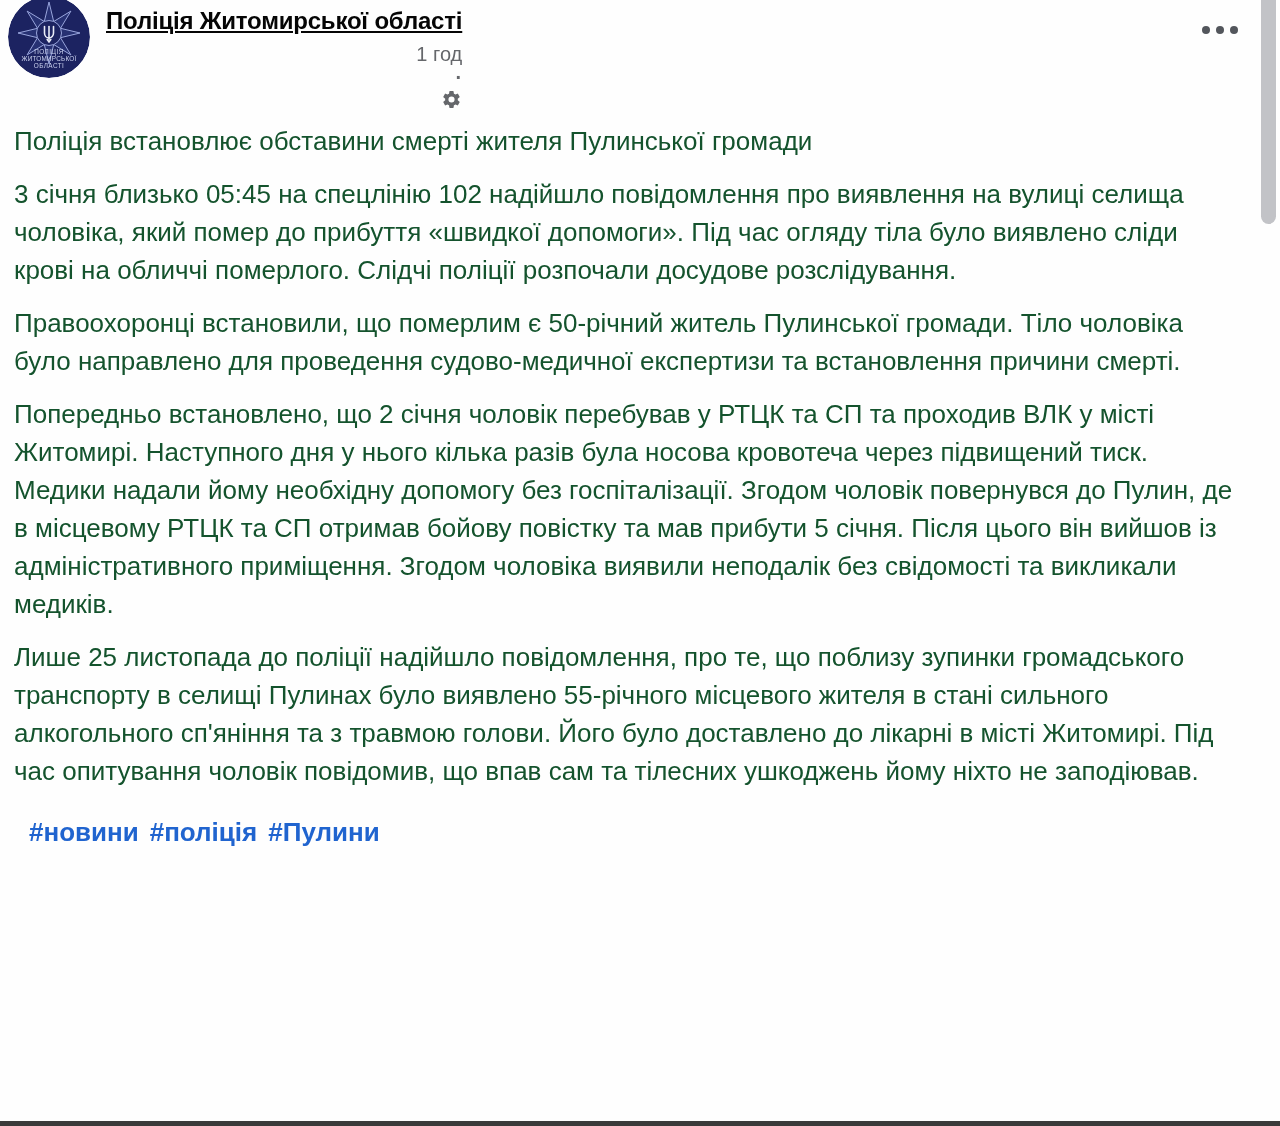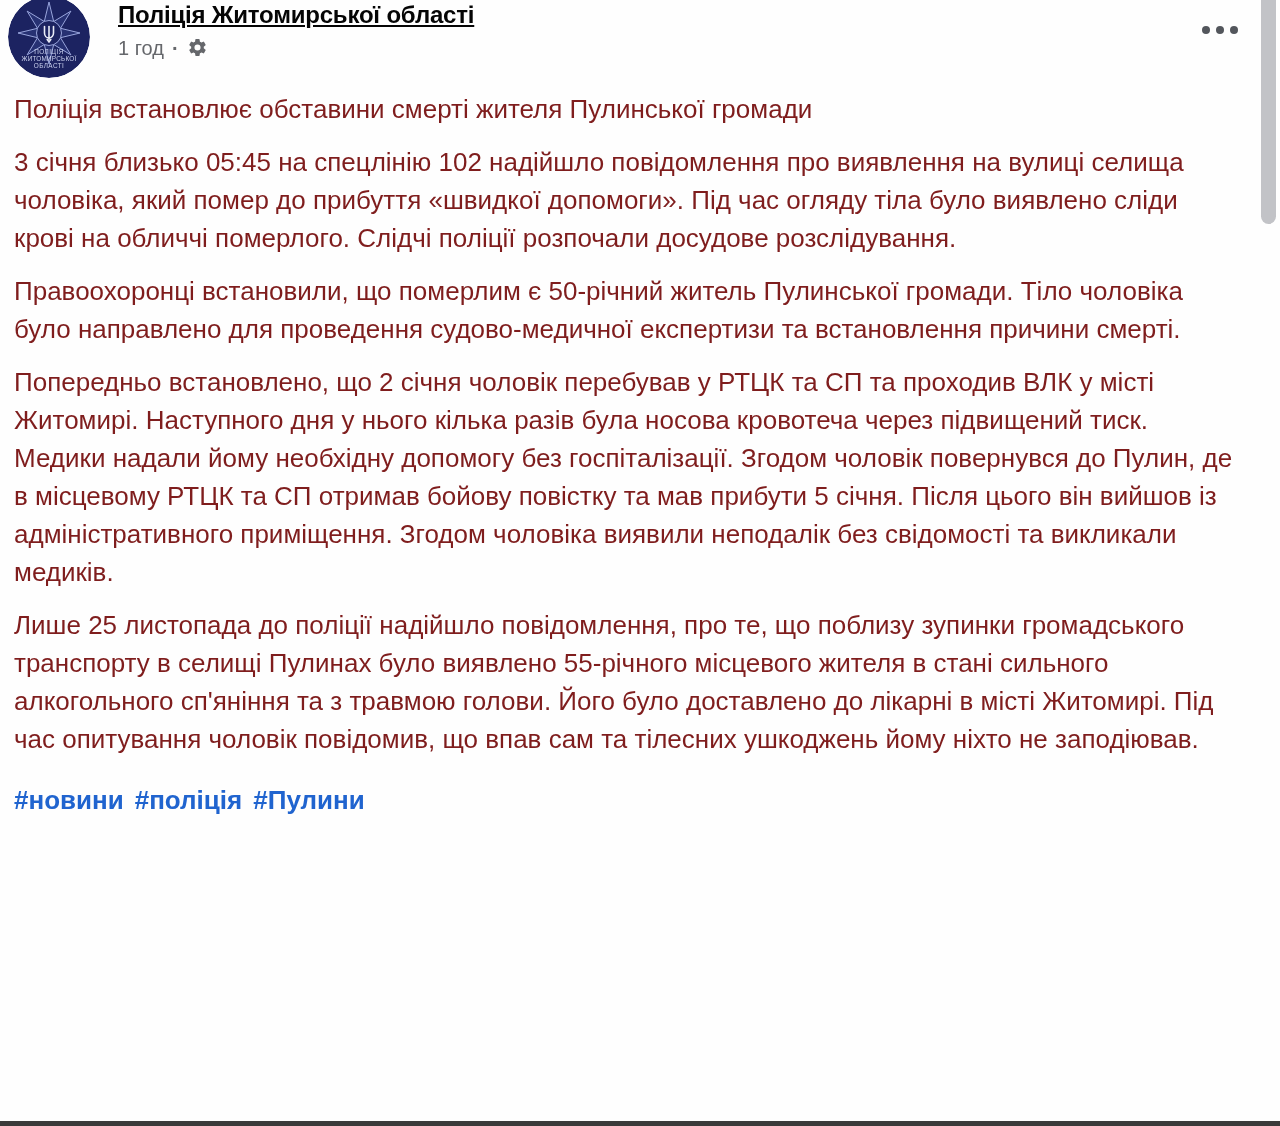--- a/index.html
+++ b/index.html
@@ -21,37 +21,38 @@
   }
   .avatar {
     width: 82px; height: 82px;
     border-radius: 50%;
     overflow: hidden;
     flex: 0 0 auto;
     margin-top: -4px;
     cursor: pointer;
   }
   .avatar svg { display: block; width: 82px; height: 82px; }
-  .header-text { margin-left: 28px; padding-top: 1px; }
+  .header-text { margin-left: 16px; padding-top: 7px; }
   .page-name {
     display: inline-block;
     font-size: 24px;
     font-weight: 700;
     color: #050505;
     text-decoration: underline;
     letter-spacing: -0.2px;
     cursor: pointer;
   }
   .meta {
     display: flex;
-    align-items: flex-start;
-    gap: 8px;
+    align-items: flex-end;
+    gap: 0;
     margin-top: 8px;
     color: #65676B;
     font-size: 20px;
+    flex-direction: column;
   }
   .meta .timestamp { cursor: pointer; }
   .meta .sep { font-weight: 700; color: #65676B; }
   .gear-svg { width: 21px; height: 21px; display: block; }
 
   .menu-dots {
     position: absolute;
     top: 22px; right: 38px;
     display: flex;
     gap: 6px;
@@ -73,30 +74,31 @@
     border-radius: 0 0 8px 8px;
     cursor: pointer;
   }
 
   
   .body-text { padding: 12px 44px 0 14px; }
   .body-text p {
     margin: 0 0 15px 0;
     font-size: 26px;
     line-height: 38px;
-    color: #7f1d1d;
+    color: #14532d;
   }
   .hashtags {
     margin-top: 23px;
     font-size: 26px;
     line-height: 38px;
     font-weight: 600;
     color: #2064cf;
     display: flex;
     gap: 11px;
+    margin-left: 15px;
   }
   .hashtags span { cursor: pointer; }
 
   .bottom-edge {
     position: absolute;
     left: 0; right: 0; bottom: 0;
     height: 5px;
     background: #3a3a3a;
   }
 </style>

